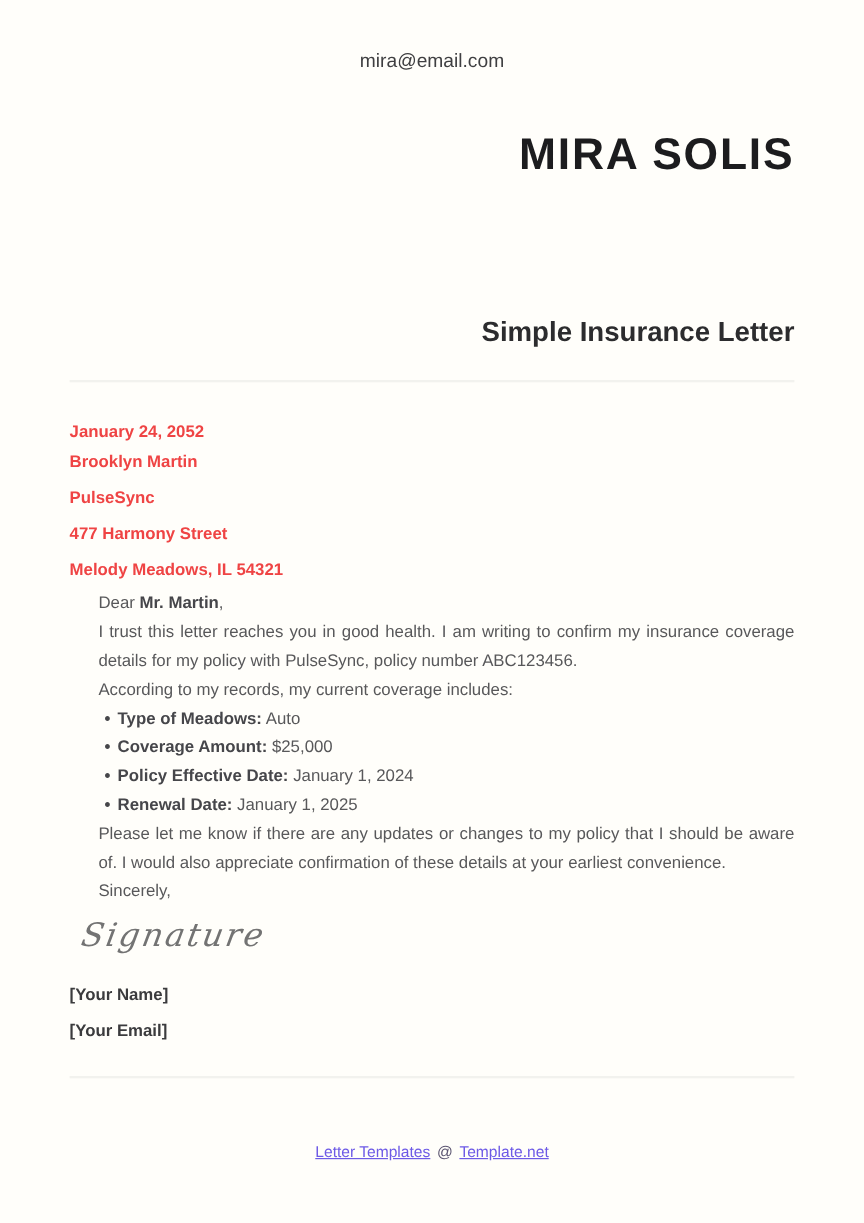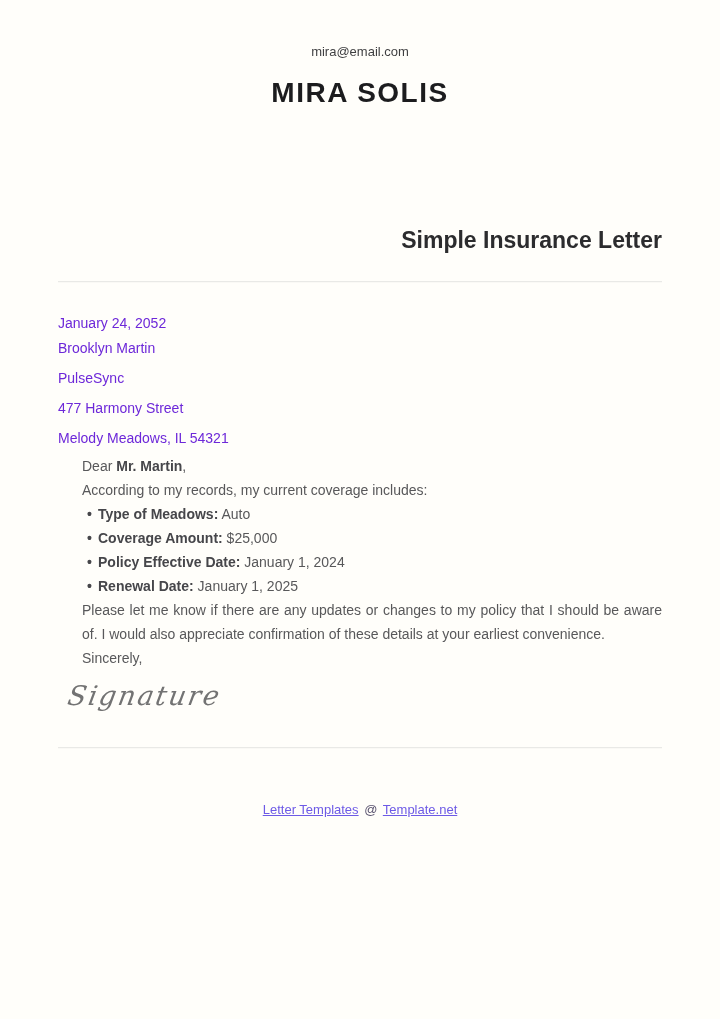--- a/index.html
+++ b/index.html
@@ -9,28 +9,28 @@
     font-family: "Liberation Sans", "DejaVu Sans", sans-serif;
     color: #58585a;
     overflow: hidden;
   }
   .page { width: 720px; height: 1019px; padding: 0 58px; }
 
   
   .header-email {
     margin-top: 44px;
     text-align: center;
-    font-size: 13px;
+    font-size: 16px;
     line-height: 16px;
     color: #3f3f41;
   }
   .header-name {
-    margin-top: 16px;
-    text-align: center;
-    font-size: 28px;
+    margin-top: 52px;
+    text-align: right;
+    font-size: 37px;
     line-height: 34px;
     font-weight: 800;
     letter-spacing: 1.5px;
     color: #1c1c1e;
   }
 
   
   .doc-title {
     margin-top: 117px;
     text-align: right;
@@ -45,22 +45,22 @@
     box-shadow: 0 1px 0 rgba(0,0,0,0.02);
   }
   .rule-top { margin-top: 28px; }
   .rule-bottom { margin-top: 31px; }
 
   
   .address { margin-top: 33px; }
   .address p {
     font-size: 14px;
     line-height: 16px;
-    font-weight: 400;
-    color: #6d28d9;
+    font-weight: 700;
+    color: #ef4444;
   }
   .address p + p { margin-top: 9px; }
   .address p.gap { margin-top: 14px; }
 
   
   .body-block { margin-top: 8px; font-size: 14px; line-height: 24px; margin-left: 24px; }
   .body-block p { font-size: 14px; line-height: 24px; color: #58585a; }
   .justified { text-align: justify; }
   .body-block strong, .bullets strong { font-weight: 700; color: #46464a; }
   .bullets { list-style: none; }
@@ -133,37 +133,42 @@
     <div class="address">
       <p>January 24, 2052</p>
       <p>Brooklyn Martin</p>
       <p class="gap">PulseSync</p>
       <p class="gap">477 Harmony Street</p>
       <p class="gap">Melody Meadows, IL 54321</p>
     </div>
 
     <div class="body-block">
       <p><span>Dear </span><strong>Mr. Martin</strong><span>,</span></p>
+      <p class="justified">I trust this letter reaches you in good health. I am writing to confirm my insurance coverage details for my policy with PulseSync, policy number ABC123456.</p>
       <p>According to my records, my current coverage includes:</p>
 
       <ul class="bullets">
         <li><strong>Type of Meadows:</strong><span> Auto</span></li>
         <li><strong>Coverage Amount:</strong><span> $25,000</span></li>
         <li><strong>Policy Effective Date:</strong><span> January 1, 2024</span></li>
         <li><strong>Renewal Date:</strong><span> January 1, 2025</span></li>
       </ul>
 
       <p class="justified">Please let me know if there are any updates or changes to my policy that I should be aware of. I would also appreciate confirmation of these details at your earliest convenience.</p>
       <p>Sincerely,</p>
     </div>
 
     <div>
       <span class="signature">Signature</span>
     </div>
 
+    <div class="placeholders">
+      <p>[Your Name]</p>
+      <p>[Your Email]</p>
+    </div>
   </main>
 
   <hr class="rule rule-bottom">
 
   <footer class="footer">
     <a href="#">Letter Templates</a>
     <span class="sep">@</span>
     <a href="#">Template.net</a>
   </footer>
 

